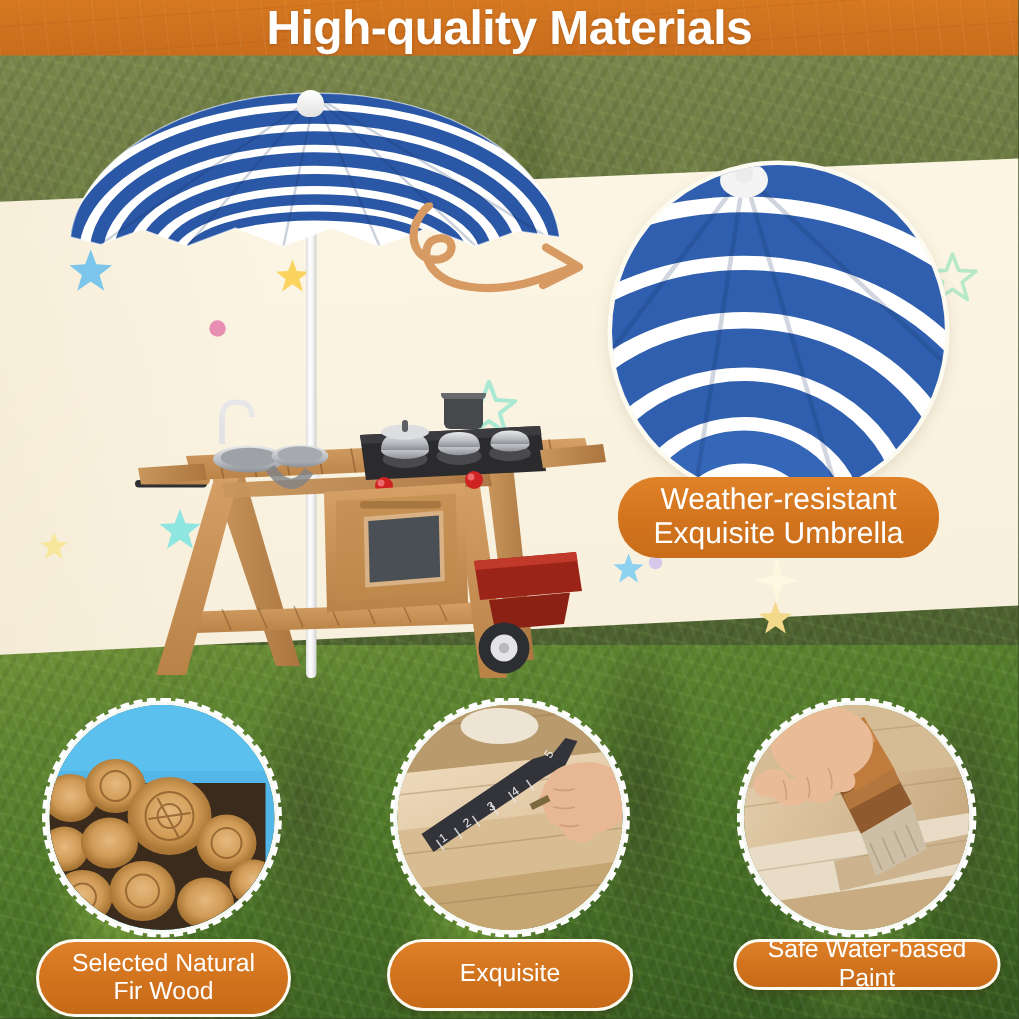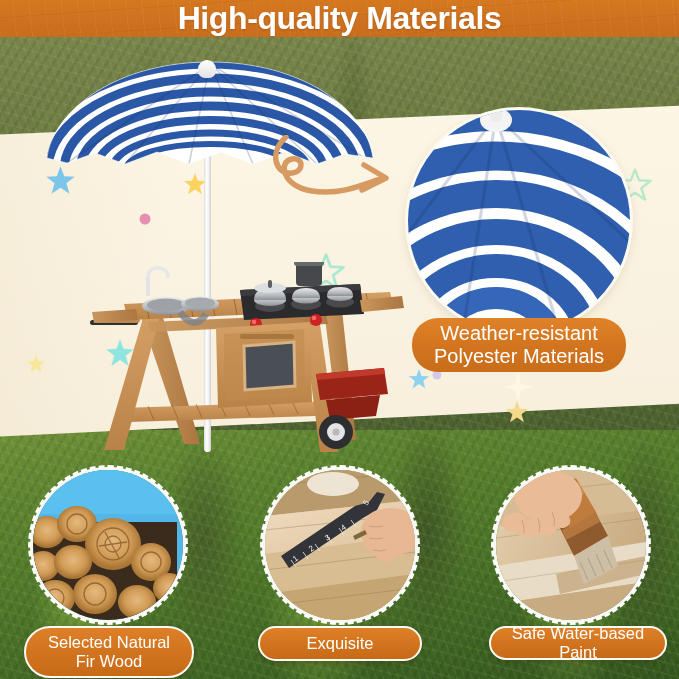--- a/index.html
+++ b/index.html
@@ -360,21 +360,21 @@
       </g>
 
       <ellipse cx="118" cy="40" rx="16" ry="12" fill="#f4f4f4"></ellipse>
       <rect x="112" y="22" width="12" height="20" rx="5" fill="#ececec"></rect>
     </svg>
   </div>
 
   <div class="pill umb">
     <div>
       <div>Weather-resistant</div>
-      <div>Polyester Materials</div>
+      <div>Exquisite Umbrella</div>
     </div>
   </div>
 
   <div class="circ" style="left:33px;top:470px;">
     <svg class="circ-inner" viewBox="0 0 150 150">
       <defs>
         <radialGradient id="logG" cx="50%" cy="45%">
           <stop offset="0%" stop-color="#e6b97e"></stop>
             <stop offset="65%" stop-color="#cf9a55"></stop>
             <stop offset="100%" stop-color="#a97636"></stop>
@@ -471,21 +471,21 @@
           <path d="M104 68 q8 2 14 0"></path>
           <path d="M108 80 q8 2 13 0"></path>
       </g>
 
       <path d="M88 66 L100 60 L102 64 L90 70 Z" fill="#7b6a3e"></path>
 
       <ellipse cx="68" cy="14" rx="26" ry="12" fill="#f3ece0" opacity=".9"></ellipse>
     </svg>
   </div>
   <div class="circ-ring" style="left:260px;top:465px;"></div>
-  <div class="pill label-sm" style="left:258px;top:626px;width:164px;height:35px;">
+  <div class="pill label-sm" style="left:258px;top:626px;width:164px;height:48px;">
     <div>
       <div>Exquisite</div>
     </div>
   </div>
 
   <div class="circ" style="left:496px;top:470px;">
     <svg class="circ-inner" viewBox="0 0 150 150">
       <defs>
         <linearGradient id="bd1" x1="0" y1="0" x2="1" y2="0.4">
           <stop offset="0%" stop-color="#e5cfae"></stop>

